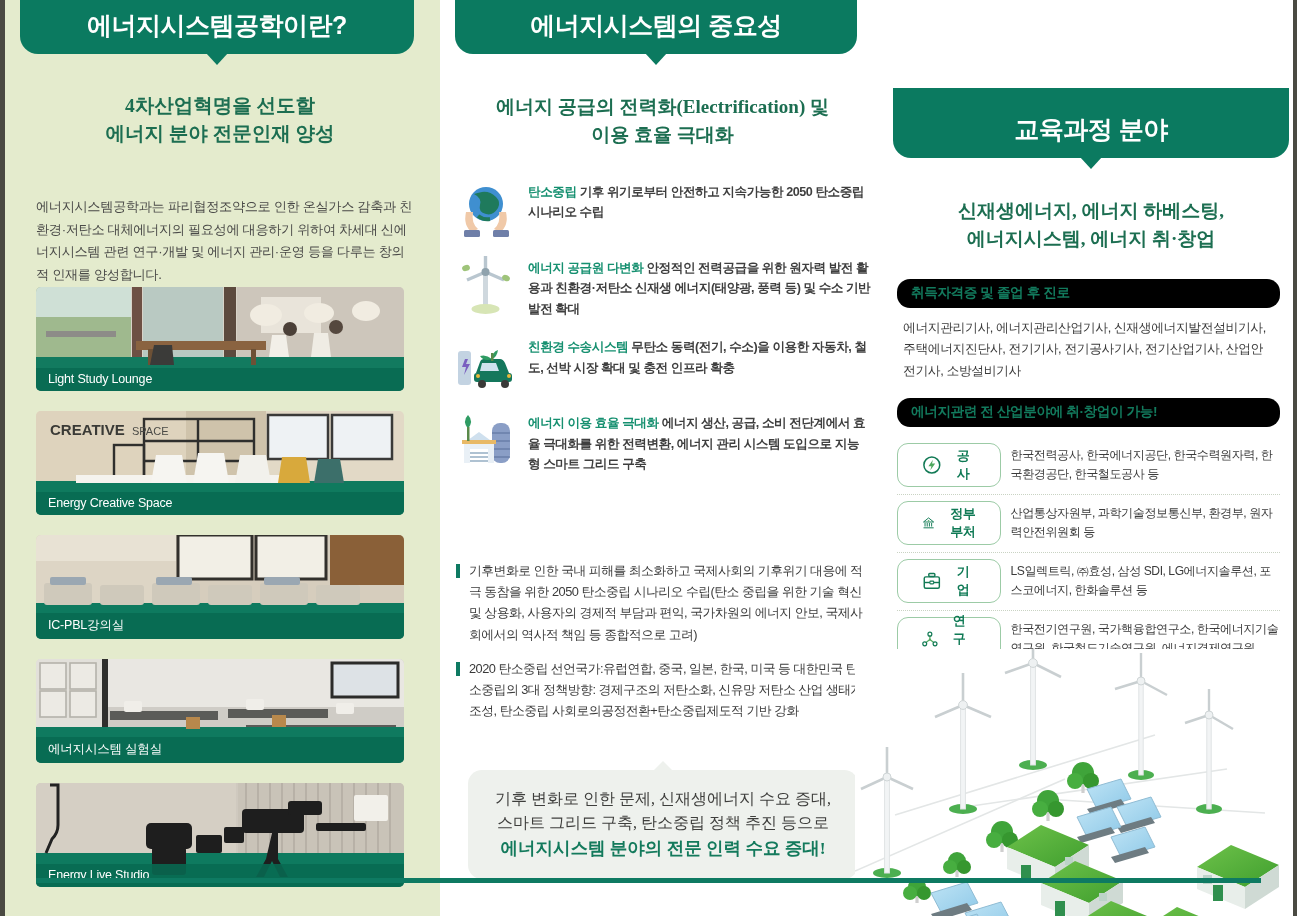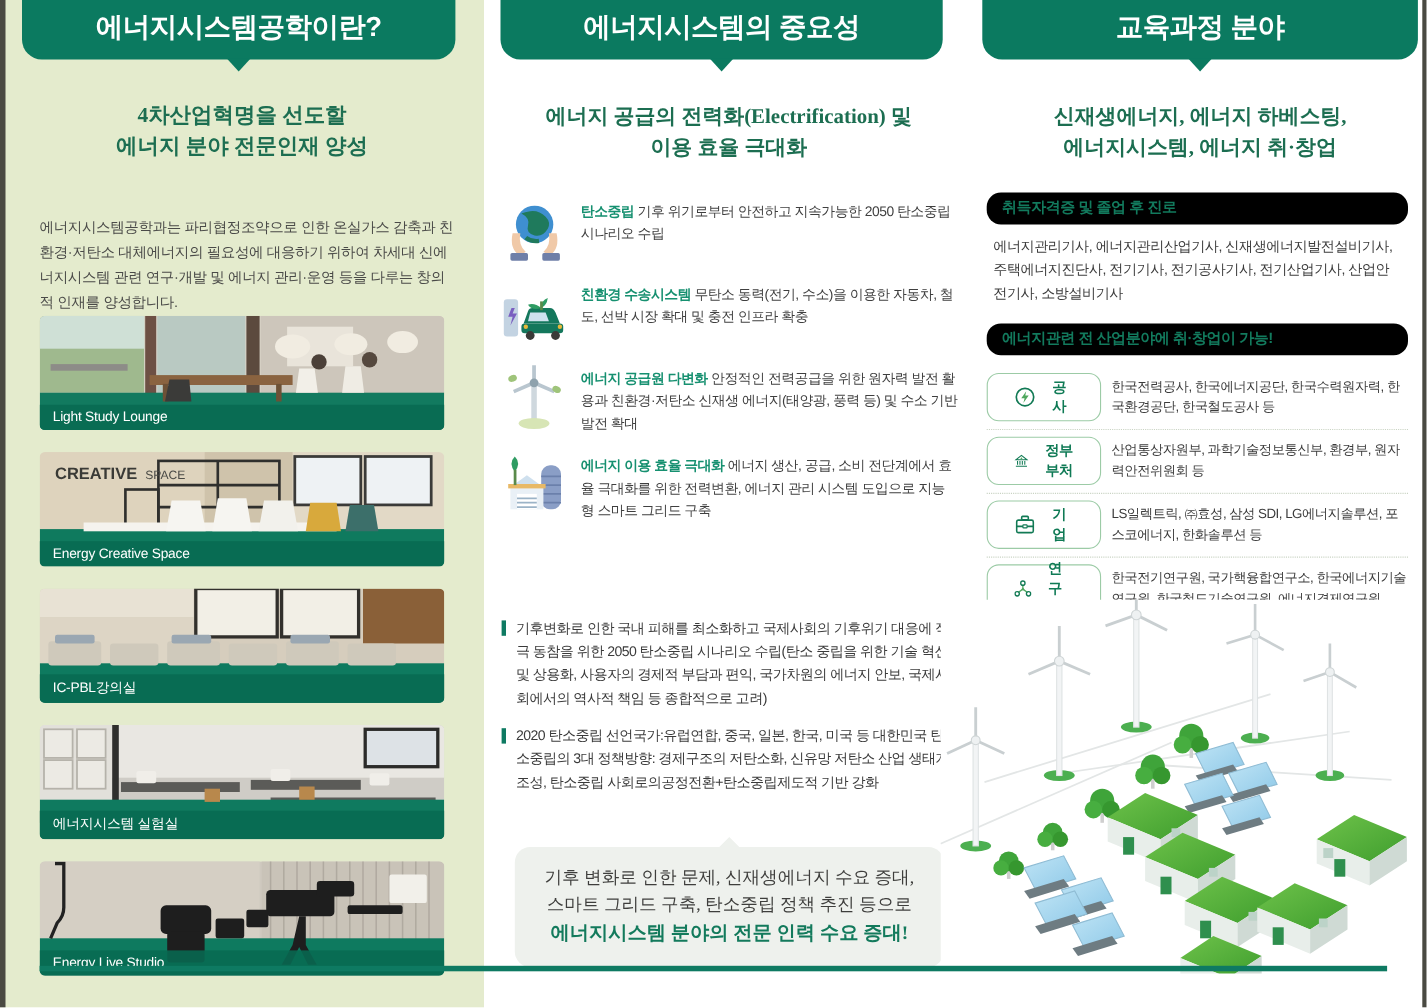--- a/index.html
+++ b/index.html
@@ -3,21 +3,21 @@
 <meta charset="utf-8">
 <style>
   * { box-sizing: border-box; margin: 0; padding: 0; }
   body {
     width: 1297px; height: 916px;
     font-family: "Liberation Sans", sans-serif;
     background: #ffffff;
     overflow: hidden;
     position: relative;
   }
-  .page { position: absolute; inset: 0; display: flex; }
+  .page { position: absolute; inset: 0; display: flex; align-items: flex-end; }
 
   
   .col1 {
     width: 440px; height: 916px;
     background: #e4ebcd;
     position: relative;
     flex: 0 0 440px;
   }
   .tab {
     background: #0b7a60;
@@ -87,21 +87,21 @@
     border-radius: 0 0 18px 18px;
     display: flex; align-items: center; justify-content: center;
     padding-top: 12px;
   }
   .c2-head {
     position: absolute; left: 0; top: 93px; width: 445px;
     text-align: center; color: #1c6e51;
     font-family: "Liberation Serif", serif; font-weight: bold;
     font-size: 19px; line-height: 1.45;
   }
-  .items { position: absolute; left: 16px; top: 178px; width: 415px; }
+  .items { position: absolute; left: 16px; top: 178px; width: 415px; font-weight: bold; }
   .item { display: flex; gap: 12px; margin-bottom: 14px; }
   .item-ico { flex: 0 0 60px; height: 62px; position: relative; }
   .item-txt {
     font-size: 12.6px; line-height: 1.62; color: #3f3f3f;
     letter-spacing: -0.45px; padding-top: 4px;
   }
   .item-txt b { color: #169070; }
 
   .bars { position: absolute; left: 16px; top: 560px; width: 414px; }
   .bar {
@@ -387,58 +387,58 @@
         </div>
         <div class="item-txt">
           <b>탄소중립</b>
           <span>기후 위기로부터 안전하고 지속가능한 2050 탄소중립 시나리오 수립</span>
         </div>
       </div>
 
       <div class="item">
         <div class="item-ico">
           <svg viewBox="0 0 60 62">
+            <rect x="27" y="18" width="5" height="36" fill="#cfd8de"></rect>
+            <g stroke="#b9c6cf" stroke-width="3.4" fill="none">
+              <line x1="29.5" y1="18" x2="29.5" y2="2"></line>
+              <line x1="29.5" y1="18" x2="48" y2="26"></line>
+              <line x1="29.5" y1="18" x2="11" y2="26"></line>
+            </g>
+            <circle cx="29.5" cy="18" r="4" fill="#8fa2ad"></circle>
+            <ellipse cx="29.5" cy="55" rx="14" ry="5" fill="#d7e5b5"></ellipse>
+            <ellipse cx="10" cy="14" rx="4" ry="3" fill="#9fc47a" transform="rotate(-20 10 14)"></ellipse>
+            <ellipse cx="50" cy="24" rx="4" ry="3" fill="#9fc47a" transform="rotate(25 50 24)"></ellipse>
+          </svg>
+        </div>
+        <div class="item-txt">
+          <b>에너지 공급원 다변화</b>
+          <span>안정적인 전력공급을 위한 원자력 발전 활용과 친환경·저탄소 신재생 에너지(태양광, 풍력 등) 및 수소 기반 발전 확대</span>
+        </div>
+      </div>
+
+      <div class="item">
+        <div class="item-ico">
+          <svg viewBox="0 0 60 62">
             <rect x="2" y="18" width="13" height="34" rx="3" fill="#c3d3e2"></rect>
             <path d="M9 26 l-3 8 l4 0 l-2 8 l6 -11 l-4 0 l2 -5z" fill="#7a5fc0"></path>
             <path d="M20 40 l4 -11 q1 -3 4 -3 l16 0 q3 0 5 4 l4 10z" fill="#14775c"></path>
             <rect x="18" y="40" width="38" height="9" rx="3" fill="#14775c"></rect>
             <path d="M26 30 l14 0 l3 8 l-19 0z" fill="#cfe2ee"></path>
             <circle cx="26" cy="51" r="4" fill="#3a3a38"></circle>
             <circle cx="49" cy="51" r="4" fill="#3a3a38"></circle>
             <circle cx="22" cy="43" r="2" fill="#e8b93a"></circle>
             <circle cx="53" cy="43" r="2" fill="#e8b93a"></circle>
             <path d="M36 26 q0 -7 6 -9 q-1 7 -6 9z" fill="#2f9c63"></path>
             <path d="M36 26 q-6 -5 -12 -3 q4 6 12 3z" fill="#2f9c63"></path>
             <rect x="35" y="20" width="2.5" height="8" fill="#5a8a4a"></rect>
           </svg>
         </div>
         <div class="item-txt">
           <b>친환경 수송시스템</b>
           <span>무탄소 동력(전기, 수소)을 이용한 자동차, 철도, 선박 시장 확대 및 충전 인프라 확충</span>
-        </div>
-      </div>
-
-      <div class="item">
-        <div class="item-ico">
-          <svg viewBox="0 0 60 62">
-            <rect x="27" y="18" width="5" height="36" fill="#cfd8de"></rect>
-            <g stroke="#b9c6cf" stroke-width="3.4" fill="none">
-              <line x1="29.5" y1="18" x2="29.5" y2="2"></line>
-              <line x1="29.5" y1="18" x2="48" y2="26"></line>
-              <line x1="29.5" y1="18" x2="11" y2="26"></line>
-            </g>
-            <circle cx="29.5" cy="18" r="4" fill="#8fa2ad"></circle>
-            <ellipse cx="29.5" cy="55" rx="14" ry="5" fill="#d7e5b5"></ellipse>
-            <ellipse cx="10" cy="14" rx="4" ry="3" fill="#9fc47a" transform="rotate(-20 10 14)"></ellipse>
-            <ellipse cx="50" cy="24" rx="4" ry="3" fill="#9fc47a" transform="rotate(25 50 24)"></ellipse>
-          </svg>
-        </div>
-        <div class="item-txt">
-          <b>에너지 공급원 다변화</b>
-          <span>안정적인 전력공급을 위한 원자력 발전 활용과 친환경·저탄소 신재생 에너지(태양광, 풍력 등) 및 수소 기반 발전 확대</span>
         </div>
       </div>
 
       <div class="item">
         <div class="item-ico">
           <svg viewBox="0 0 60 62">
             <rect x="36" y="14" width="18" height="40" rx="8" fill="#8a9ec6"></rect>
             <g stroke="#6b80ab" stroke-width="1.6">
               <line x1="36" y1="24" x2="54" y2="24"></line>
                 <line x1="36" y1="32" x2="54" y2="32"></line>

